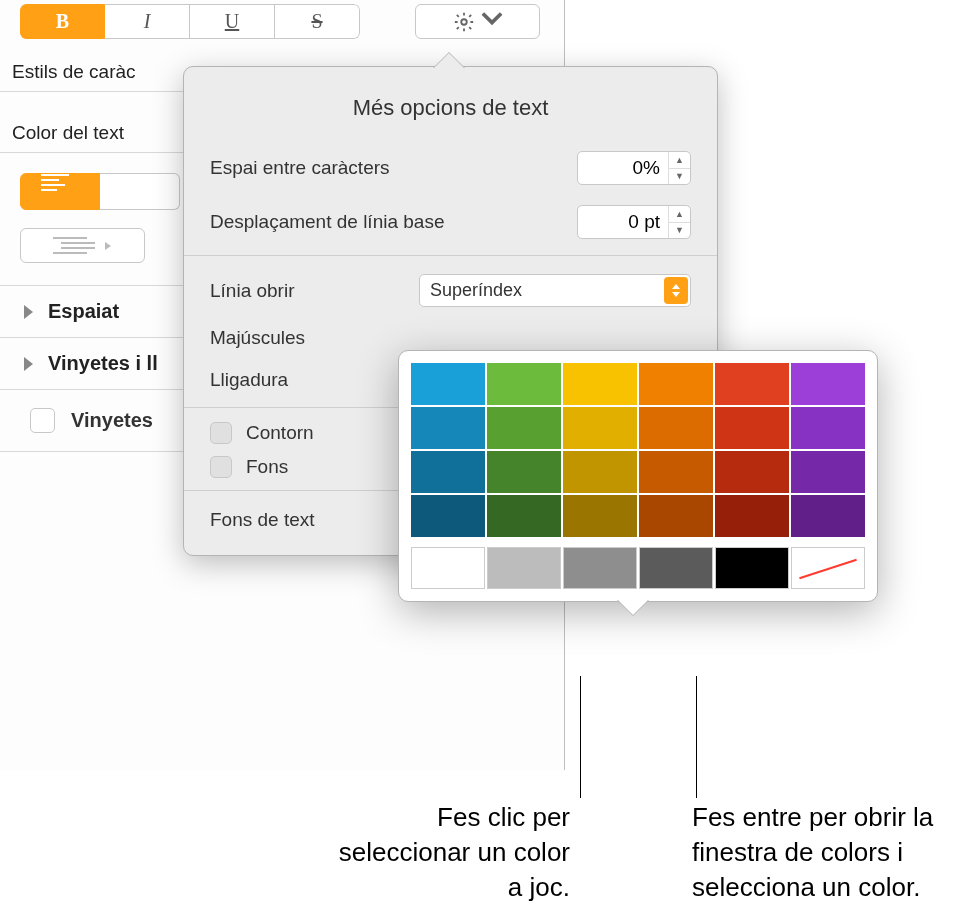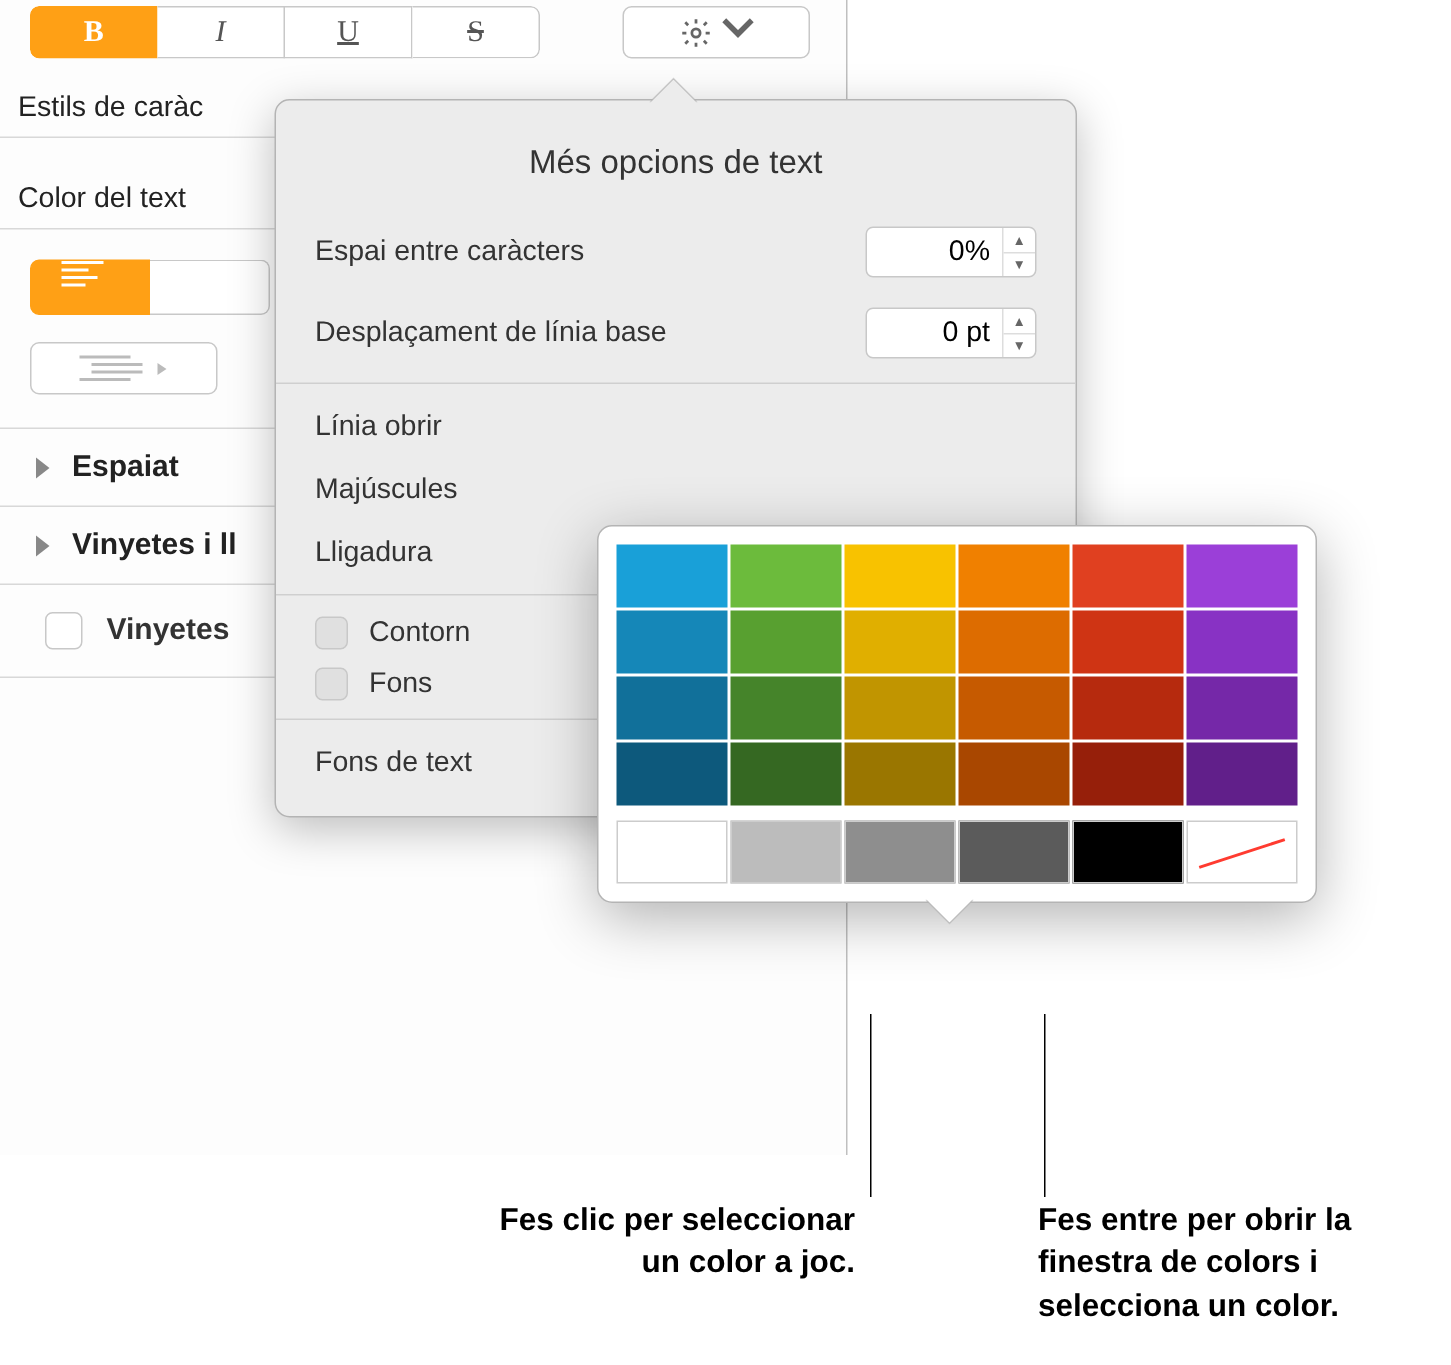--- a/index.html
+++ b/index.html
@@ -282,24 +282,23 @@
   .none-cell {
     background:#fff; position:relative;
   }
   .none-cell::after{
     content:""; position:absolute; left:6px;right:6px;top:50%;height:2px;background:#ff3b30;transform:rotate(-18deg);
   }
 
   
   .callout {
     position:absolute;
-    font-size: 21px;
+    font-size: 26px;
     color:#000;
     line-height:1.35;
-    font-weight:bold;
   }
   .callout.left { left: 330px; top: 800px; width: 240px; text-align:right; }
   .callout.right { left: 692px; top: 800px; width: 250px; text-align:left; }
   .lead {
     position:absolute; background:#000; width:1px;
   }
   .lead.l1 { left: 580px; top: 676px; height: 122px; }
   .lead.l2 { left: 696px; top: 676px; height: 122px; }
 </style>
 </head>
@@ -395,20 +394,24 @@
           <div>▲</div>
           <div>▼</div>
         </div>
     </div>
   </div>
 
   <div class="pop-divider"></div>
 
   <div class="pop-row">
     <span>Línia obrir</span>
+    <div class="select">
+      <span>Superíndex</span>
+      <div class="sel-arrows"></div>
+    </div>
   </div>
 
   <div class="pop-row">
     <span>Majúscules</span>
   </div>
   <div class="pop-row">
     <span>Lligadura</span>
   </div>
 
   <div class="pop-divider"></div>

